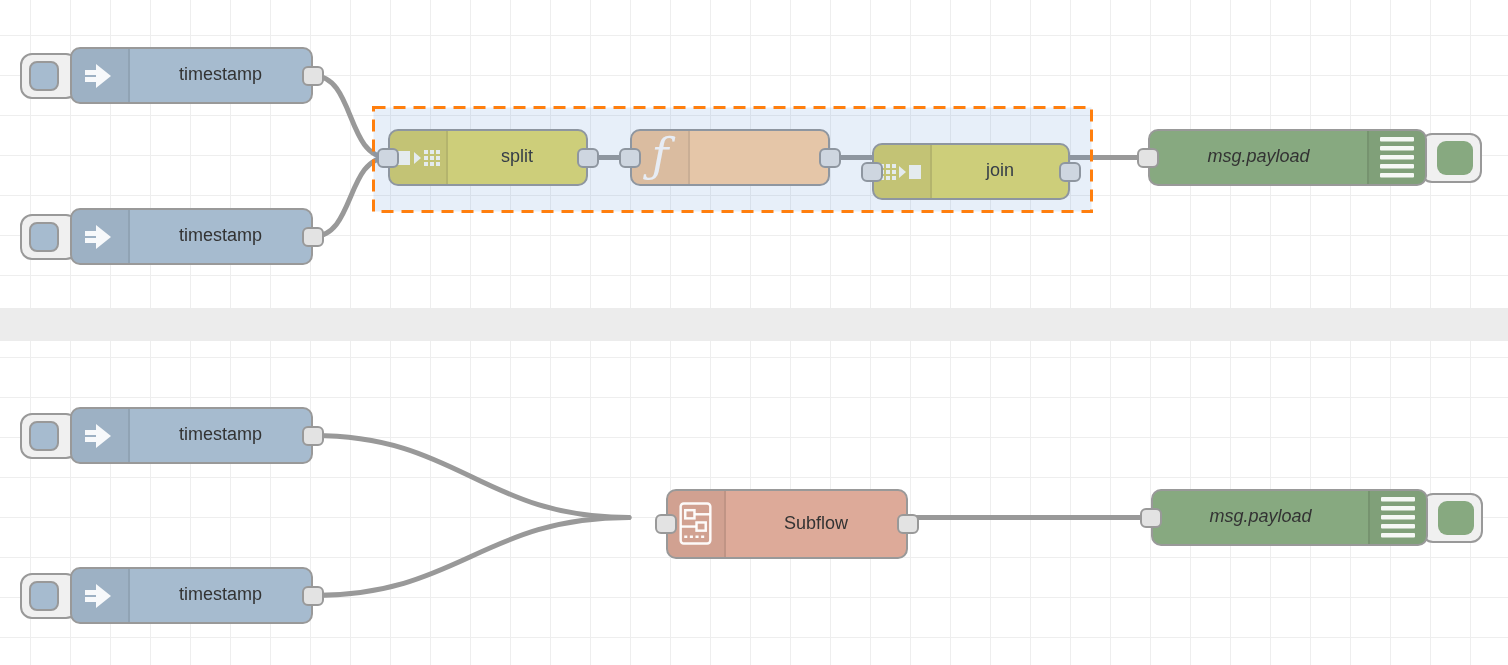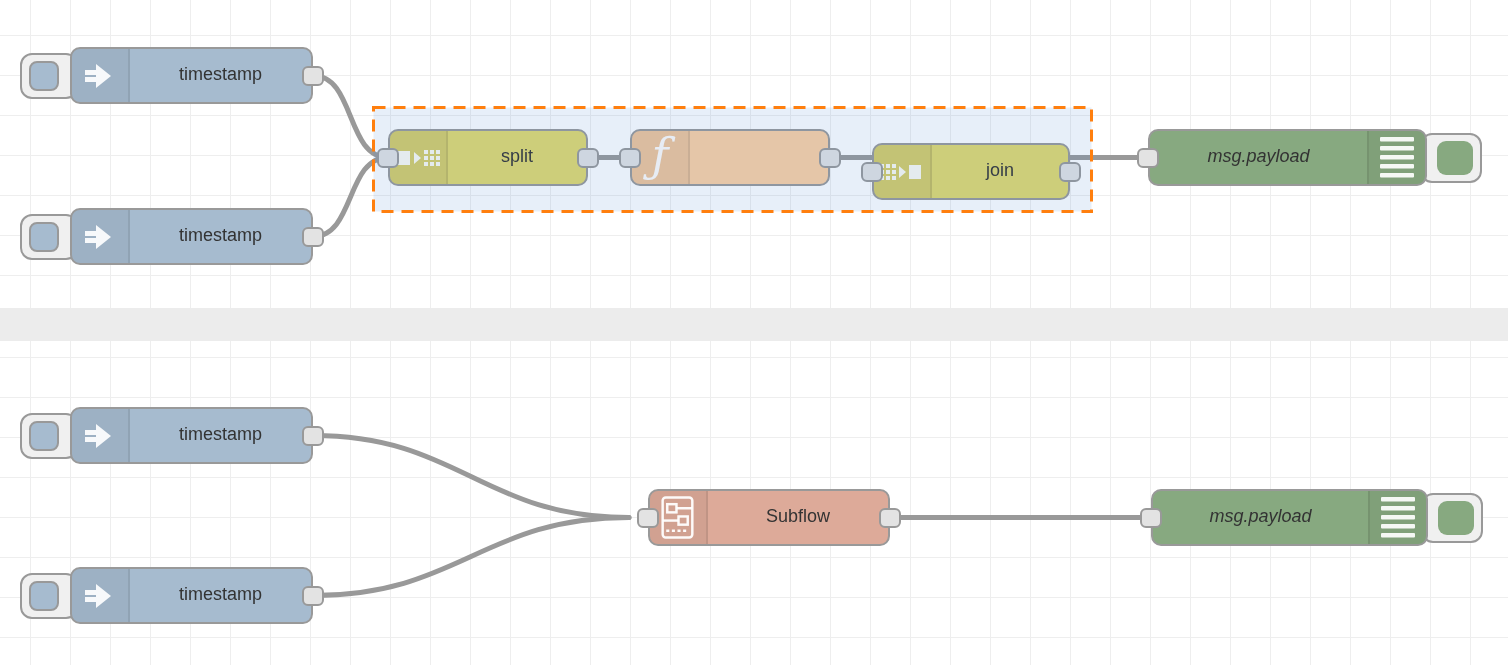--- a/index.html
+++ b/index.html
@@ -121,21 +121,21 @@
 
   
   .n-inject1 { left: 70px;  top: 47px;  width: 243px; height: 57px; }
   .n-inject2 { left: 70px;  top: 208px; width: 243px; height: 57px; }
   .n-split   { left: 388px; top: 129px; width: 200px; height: 57px; }
   .n-func    { left: 630px; top: 129px; width: 200px; height: 57px; }
   .n-join    { left: 872px; top: 143px; width: 198px; height: 57px; }
   .n-debug1  { left: 1148px; top: 129px; width: 279px; height: 57px; }
   .n-inject3 { left: 70px;  top: 407px; width: 243px; height: 57px; }
   .n-inject4 { left: 70px;  top: 567px; width: 243px; height: 57px; }
-  .n-subflow { left: 648px; top: 489px; width: 242px; height: 57px; }
+  .n-subflow { left: 666px; top: 489px; width: 242px; height: 70px; }
   .n-debug2  { left: 1151px; top: 489px; width: 277px; height: 57px; }
 
   .bg-inject  { background: #a6bbcf; }
   .bg-split   { background: #e2d96e; }
   .bg-func    { background: #fdd0a2; }
   .bg-debug   { background: #87a980; font-style: italic; }
   .bg-subflow { background: #ddaa99; }
 
   .sel-overlay { pointer-events: none; z-index: 5; }
 </style>

